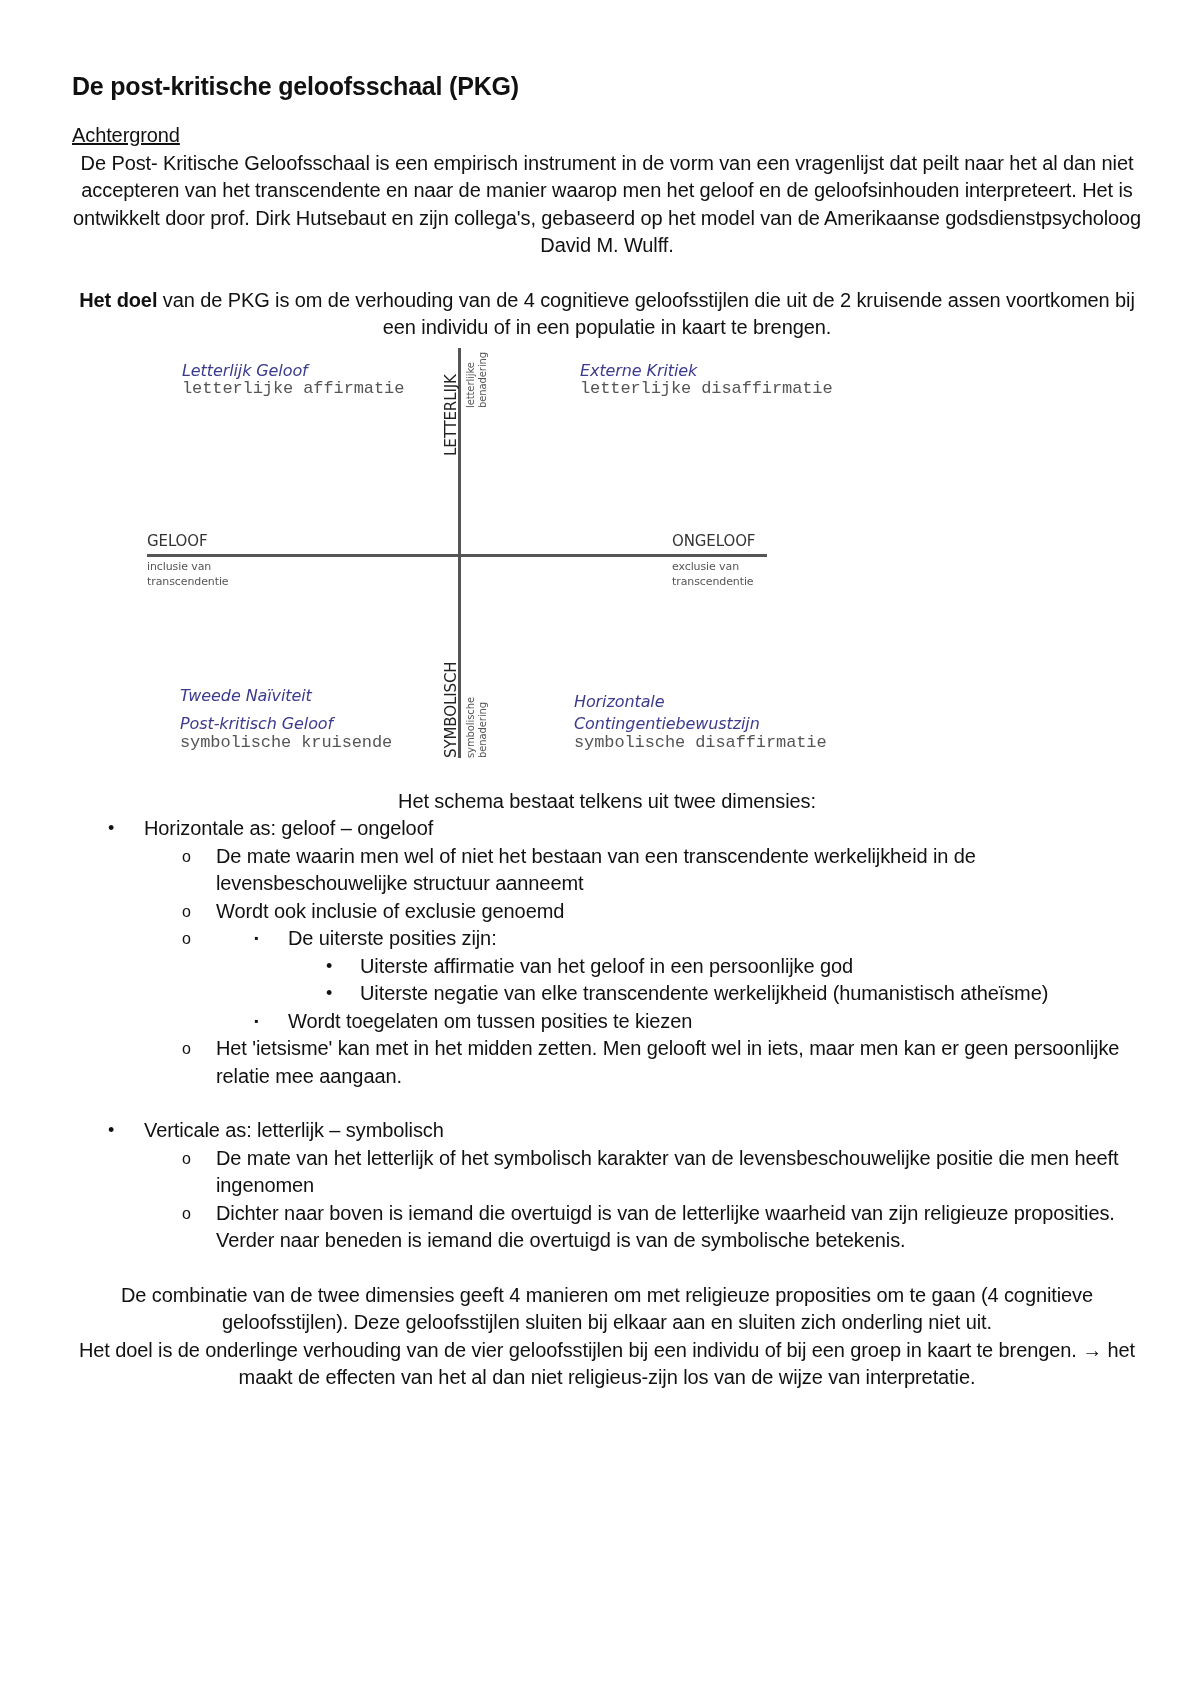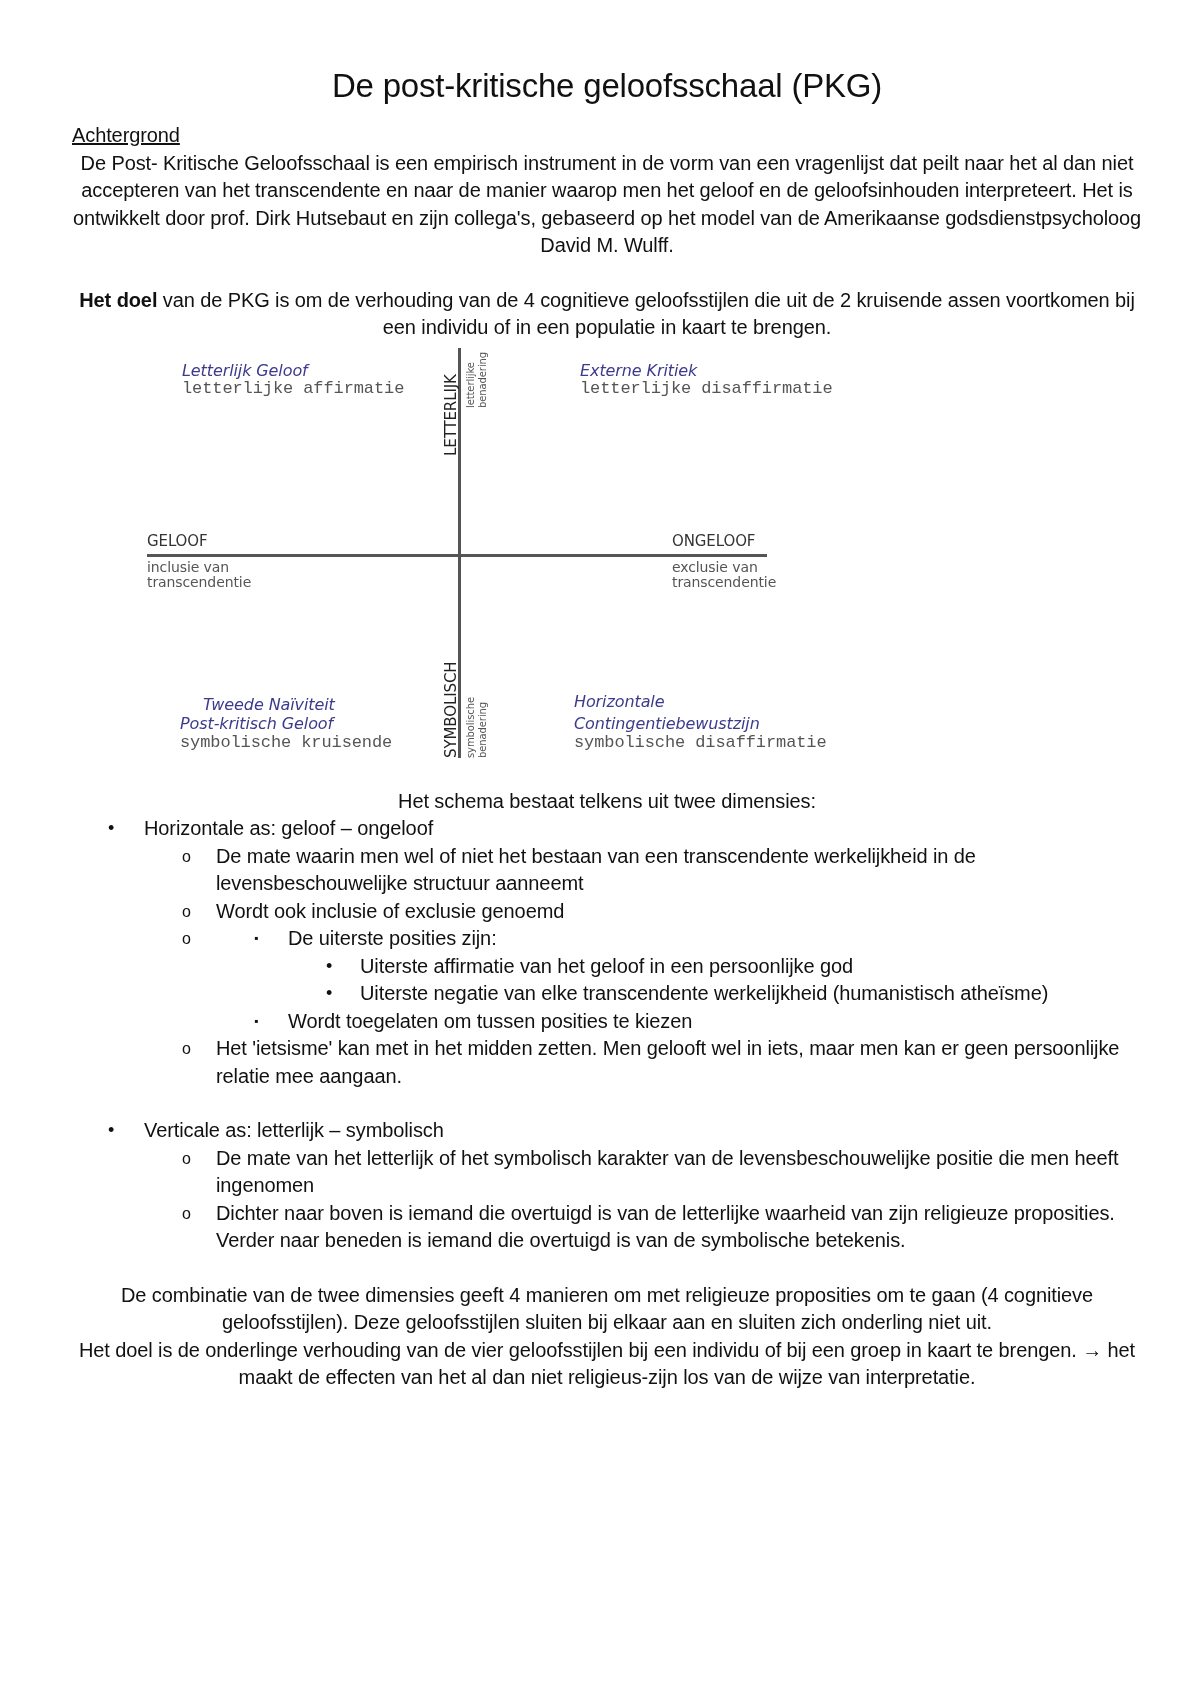--- a/index.html
+++ b/index.html
@@ -1,31 +1,31 @@
 <!DOCTYPE html>
 <html><head>
   <meta charset="utf-8">
   <style>
     html, body { margin: 0; padding: 0; background: #ffffff; }
     body { width: 1200px; height: 1698px; position: relative; overflow: hidden;
            font-family: "Liberation Sans", sans-serif; color: #111; }
     .page { position: absolute; left: 72px; top: 70px; width: 1070px; font-size: 20px; line-height: 27.5px; letter-spacing: -0.1px; }
-    h1 { font-size: 33px; font-weight: normal; margin: 0 0 20px 0; line-height: 32px; letter-spacing: -0.2px; text-align: center; }
+    h1 { font-size: 25px; font-weight: bold; margin: 0 0 20px 0; line-height: 32px; letter-spacing: -0.2px; }
     .section-head { text-decoration: underline; }
     p { margin: 0; text-align: center; }
     .gap { height: 27px; }
     strong { font-weight: bold; }
 
     .diagram { position: relative; width: 1070px; height: 440px; margin-top: 6px; }
     .diagram .hline { position: absolute; left: 75px; top: 206px; width: 620px; height: 3px; background: #555; }
     .diagram .vline { position: absolute; left: 386px; top: 0px; width: 3px; height: 410px; background: #555; }
     .d-title { position: absolute; font-family: "DejaVu Sans", sans-serif; font-style: italic; color: #3b3a8c; font-size: 16px; line-height: 22px; }
     .d-sub { position: absolute; font-family: Liberation Mono, monospace; color: #555; font-size: 17px; line-height: 14px; }
     .d-axis { position: absolute; font-family: "DejaVu Sans", sans-serif; color: #333; font-size: 15px; line-height: 18px; }
-    .d-axis-sub { position: absolute; font-family: "DejaVu Sans", sans-serif; color: #555; font-size: 14px; line-height: 14px; }
+    .d-axis-sub { position: absolute; font-family: "DejaVu Sans", sans-serif; color: #555; font-size: 11px; line-height: 14px; }
     .vert { position: absolute; transform-origin: left top; transform: rotate(-90deg); white-space: nowrap; font-family: "DejaVu Sans", sans-serif; }
     .vert.big { font-size: 15px; color: #222; }
     .vert.small { font-size: 10px; color: #555; line-height: 12px; }
 
     ul.l1, ul.l2, ul.l3, ul.l4 { list-style: none; margin: 0; padding: 0; }
     .li { position: relative; }
     .l1 > .li { padding-left: 72px; }
     .l2 > .li { padding-left: 144px; }
     .l3 > .li { padding-left: 216px; }
     .l4 > .li { padding-left: 288px; }
@@ -48,21 +48,21 @@
   <div class="diagram">
     <div class="hline"></div>
     <div class="vline"></div>
 
     <div class="d-title" style="left:110px; top:12px;">Letterlijk Geloof</div>
     <div class="d-sub" style="left:110px; top:34px;">letterlijke affirmatie</div>
 
     <div class="d-title" style="left:508px; top:12px;">Externe Kritiek</div>
     <div class="d-sub" style="left:508px; top:34px;">letterlijke disaffirmatie</div>
 
-    <div class="d-title" style="left:108px; top:346px;margin-left:23px;">Tweede Naïviteit</div>
+    <div class="d-title" style="left:108px; top:337px;">Tweede Naïviteit</div>
     <div class="d-title" style="left:108px; top:365px;">Post-kritisch Geloof</div>
     <div class="d-sub" style="left:108px; top:388px;">symbolische kruisende</div>
 
     <div class="d-title" style="left:502px; top:343px;">Horizontale</div>
     <div class="d-title" style="left:502px; top:365px;">Contingentiebewustzijn</div>
     <div class="d-sub" style="left:502px; top:388px;">symbolische disaffirmatie</div>
 
     <div class="d-axis" style="left:75px; top:184px;">GELOOF</div>
     <div class="d-axis-sub" style="left:75px; top:212px;">inclusie van</div>
     <div class="d-axis-sub" style="left:75px; top:227px;">transcendentie</div>

